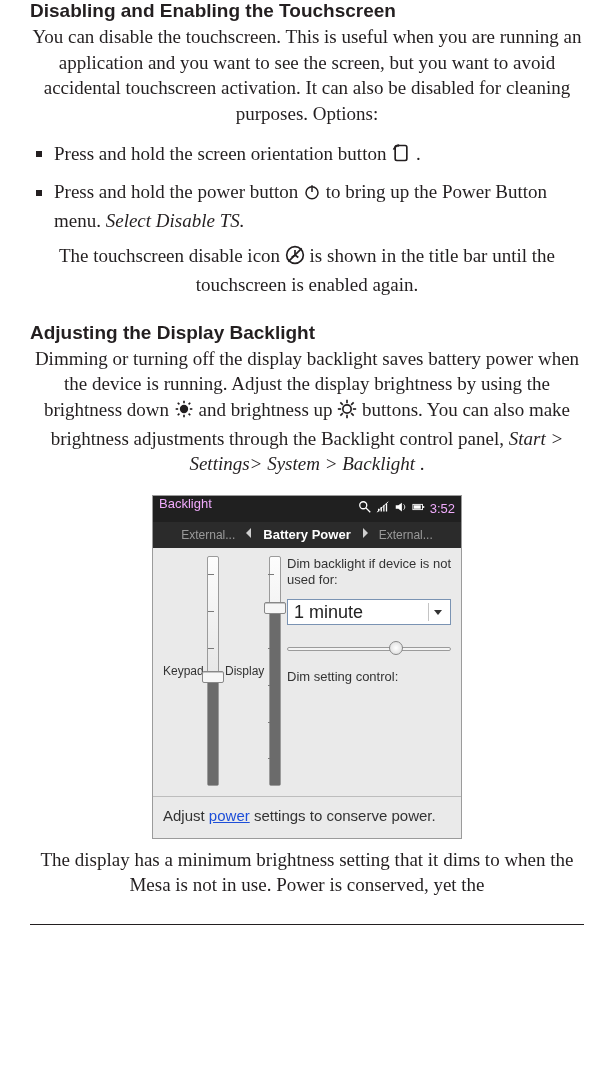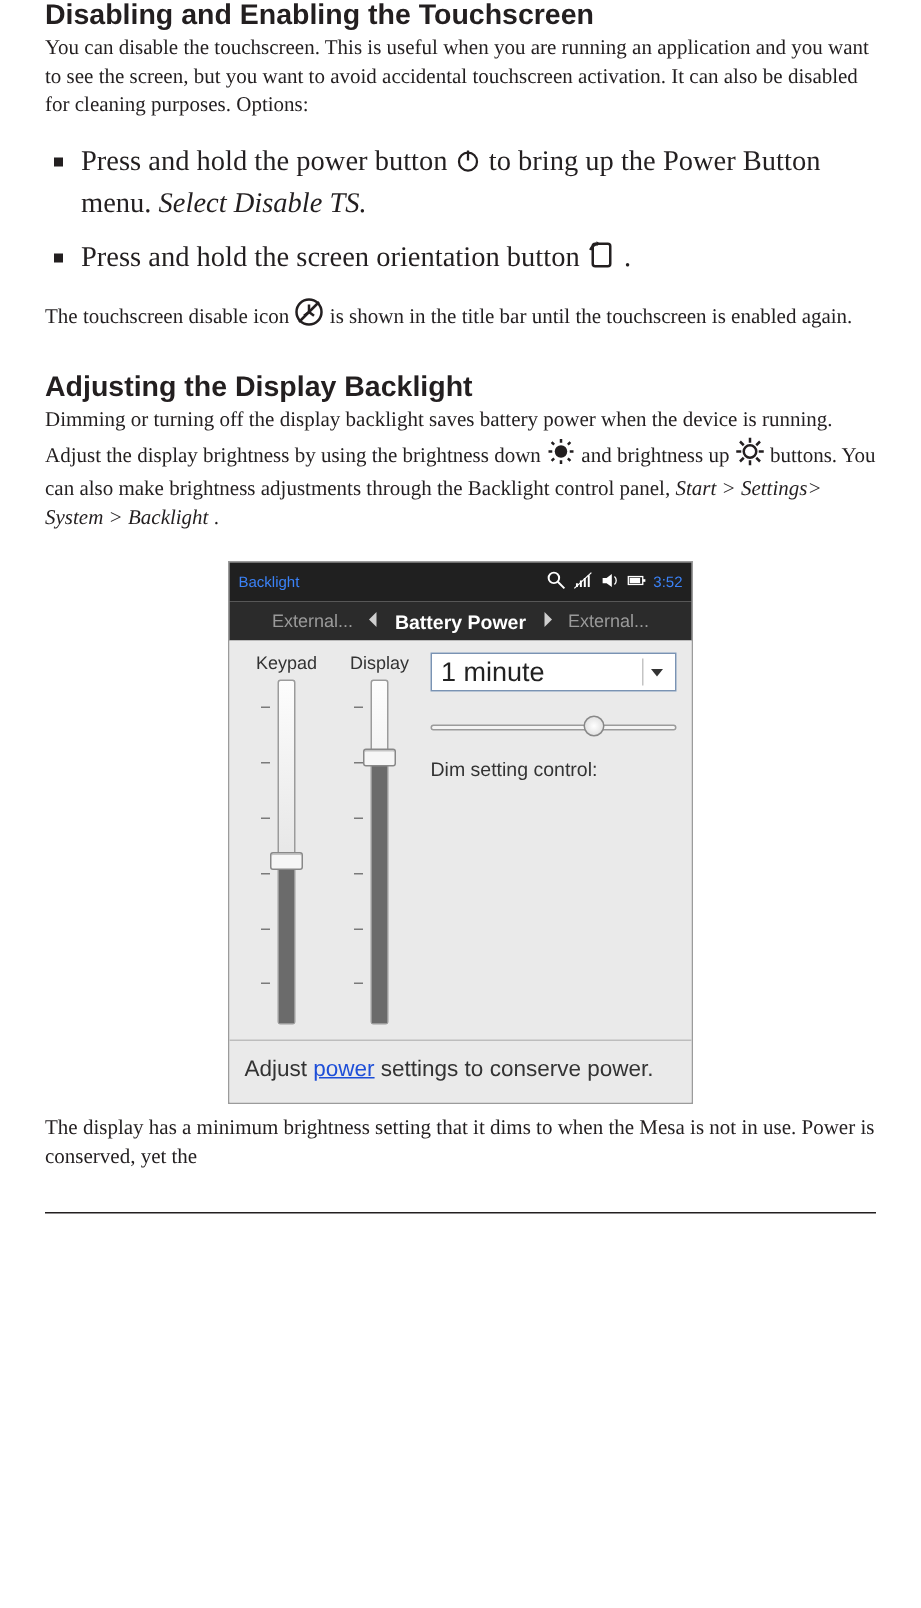--- a/index.html
+++ b/index.html
@@ -1,41 +1,41 @@
 <!DOCTYPE html>
 <html><head>
 <meta charset="utf-8">
 <style>
   * { margin:0; padding:0; box-sizing:border-box; }
   html,body { width:614px; height:1072px; background:#fff; font-family:"Palatino Linotype","Book Antiqua",Palatino,Georgia,serif; color:#231f20; }
   .page { padding:0 30px 0 30px; width:614px; }
   h2.section { font-family:"Myriad Pro","Segoe UI","Helvetica Neue",Arial,sans-serif; font-weight:700; font-size:19px; color:#231f20; margin-top:0; }
   h2.section.two { margin-top:24px; }
-  p.body { font-size:14px; line-height:1.35; margin-top:2px; }
+  p.body { font-size:19px; line-height:1.35; margin-top:2px;text-align:center; }
   p.body.mt { margin-top:8px; }
   ul.opts { list-style:none; margin:14px 0 0 0; }
   ul.opts li { position:relative; padding-left:24px; font-size:19px; line-height:1.35; margin-bottom:10px; }
   ul.opts li::before { content:""; position:absolute; left:6px; top:0.55em; width:6px; height:6px; background:#231f20; }
   .italic { font-style:italic; }
   .inline-icon { display:inline-block; vertical-align:-3px; }
   
   .icon18 { width:20px; height:20px; }
   .icon16 { width:18px; height:18px; }
   
   .figure-wrap { display:flex; justify-content:center; margin:18px 0 6px 0; }
   .device { width:310px; background:#eaeaea; border:1px solid #9b9b9b; font-family:"Tahoma","Segoe UI",Arial,sans-serif; }
-  .titlebar { background:#202020; color:#3b82f6; height:26px; display:flex; align-items:center; padding:0 6px; font-size:10px; justify-content:space-between; }
+  .titlebar { background:#202020; color:#f0abfc; height:26px; display:flex; padding:0 6px; font-size:13px; justify-content:space-between; }
   .titlebar .tb-right { display:flex; align-items:center; gap:4px; }
   .tb-glyph { width:14px; height:14px; }
   .tabstrip { background:#2b2b2b; color:#cfcfcf; height:26px; display:flex; align-items:center; justify-content:center; font-size:13px; gap:8px; }
   .tabstrip .edge { color:#9a9a9a; font-size:12px; }
   .tabstrip .arrow { width:12px; height:12px; }
   .tabstrip .active { color:#fff; font-weight:700; }
   .panel { background:#eaeaea; display:flex; padding:8px 10px 10px 10px; gap:6px; }
-  .slider-col { display:flex; flex-direction:column; align-items:center; gap:4px; width:56px; }
+  .slider-col { display:flex; align-items:center; gap:4px; width:56px; }
   .slider-label { font-size:12px; color:#333; }
   .slider-track { width:34px; height:230px; position:relative; }
   .track-bg { position:absolute; left:50%; transform:translateX(-50%); top:0; width:12px; height:100%; background:linear-gradient(#fdfdfd,#d2d2d2); border:1px solid #9b9b9b; border-radius:2px; }
   .tick { position:absolute; left:0; width:6px; height:1px; background:#7a7a7a; }
   .thumb { position:absolute; left:50%; transform:translateX(-50%); width:22px; height:12px; background:#f6f6f6; border:1px solid #888; border-radius:2px; box-shadow:0 1px 0 rgba(0,0,0,0.2) inset; }
   .filled { position:absolute; left:50%; transform:translateX(-50%); bottom:1px; width:10px; background:#6b6b6b; }
   .right-col { flex:1; font-size:13px; color:#333; display:flex; flex-direction:column; gap:12px; }
   .field-label { line-height:1.2; }
   .select { background:#fff; border:1px solid #7a93b3; height:26px; display:flex; align-items:center; justify-content:space-between; padding:0 4px 0 6px; font-size:18px; color:#222; }
   .select .caret { width:18px; height:18px; display:flex; align-items:center; justify-content:center; border-left:1px solid #c4c4c4; }
@@ -54,40 +54,40 @@
 </head>
 <body>
 
 <div class="page">
 
   <h2 class="section">Disabling and Enabling the Touchscreen</h2>
   <p class="body">You can disable the touchscreen. This is useful when you are running an application and you want to see the screen, but you want to avoid accidental touchscreen activation. It can also be disabled for cleaning purposes. Options:</p>
 
   <ul class="opts">
     <li>
+      <span>Press and hold the screen orientation button </span>
+      <span class="inline-icon">
+        <svg class="icon18" viewBox="0 0 24 24">
+            <rect x="5" y="3" width="14" height="18" rx="2" fill="none" stroke="#231f20" stroke-width="2"></rect>
+            <path d="M3 8 A9 9 0 0 1 8 3" fill="none" stroke="#231f20" stroke-width="2"></path>
+            <polygon points="8,1 8,5 11,3" fill="#231f20"></polygon>
+          </svg>
+      </span>
+      <span>.</span>
+    </li>
+    <li>
       <span>Press and hold the power button </span>
       <span class="inline-icon">
         <svg class="icon16" viewBox="0 0 24 24">
             <circle cx="12" cy="13" r="8" fill="none" stroke="#231f20" stroke-width="2"></circle>
             <line x1="12" y1="3" x2="12" y2="12" stroke="#231f20" stroke-width="2"></line>
           </svg>
       </span>
       <span> to bring up the Power Button menu. </span>
       <span class="italic">Select Disable TS.</span>
-    </li>
-    <li>
-      <span>Press and hold the screen orientation button </span>
-      <span class="inline-icon">
-        <svg class="icon18" viewBox="0 0 24 24">
-            <rect x="5" y="3" width="14" height="18" rx="2" fill="none" stroke="#231f20" stroke-width="2"></rect>
-            <path d="M3 8 A9 9 0 0 1 8 3" fill="none" stroke="#231f20" stroke-width="2"></path>
-            <polygon points="8,1 8,5 11,3" fill="#231f20"></polygon>
-          </svg>
-      </span>
-      <span>.</span>
     </li>
   </ul>
 
   <p class="body mt">
     <span>The touchscreen disable icon </span>
     <span class="inline-icon">
       <svg class="icon18" viewBox="0 0 24 24">
           <circle cx="12" cy="12" r="10" fill="none" stroke="#231f20" stroke-width="2"></circle>
           <path d="M12 6 L12 12 M12 12 L8 15 M12 12 L16 15" stroke="#231f20" stroke-width="2" fill="none"></path>
           <line x1="4" y1="20" x2="20" y2="4" stroke="#231f20" stroke-width="2"></line>
@@ -197,20 +197,21 @@
               <div class="tick" style="top:24%"></div>
               <div class="tick" style="top:40%"></div>
               <div class="tick" style="top:56%"></div>
               <div class="tick" style="top:72%"></div>
               <div class="tick" style="top:88%"></div>
             <div class="filled" style="height:78%"></div>
             <div class="thumb" style="top:20%"></div>
           </div>
         </div>
         <div class="right-col">
+          <div class="field-label">Dim backlight if device is not used for:</div>
           <div class="select">
             <span>1 minute</span>
             <span class="caret">
                 <svg width="10" height="10" viewBox="0 0 10 10">
                   <polygon points="1,3 9,3 5,8" fill="#333"></polygon>
                 </svg>
               </span>
           </div>
           <div class="mini-slider">
             <div class="mini-track"></div>

